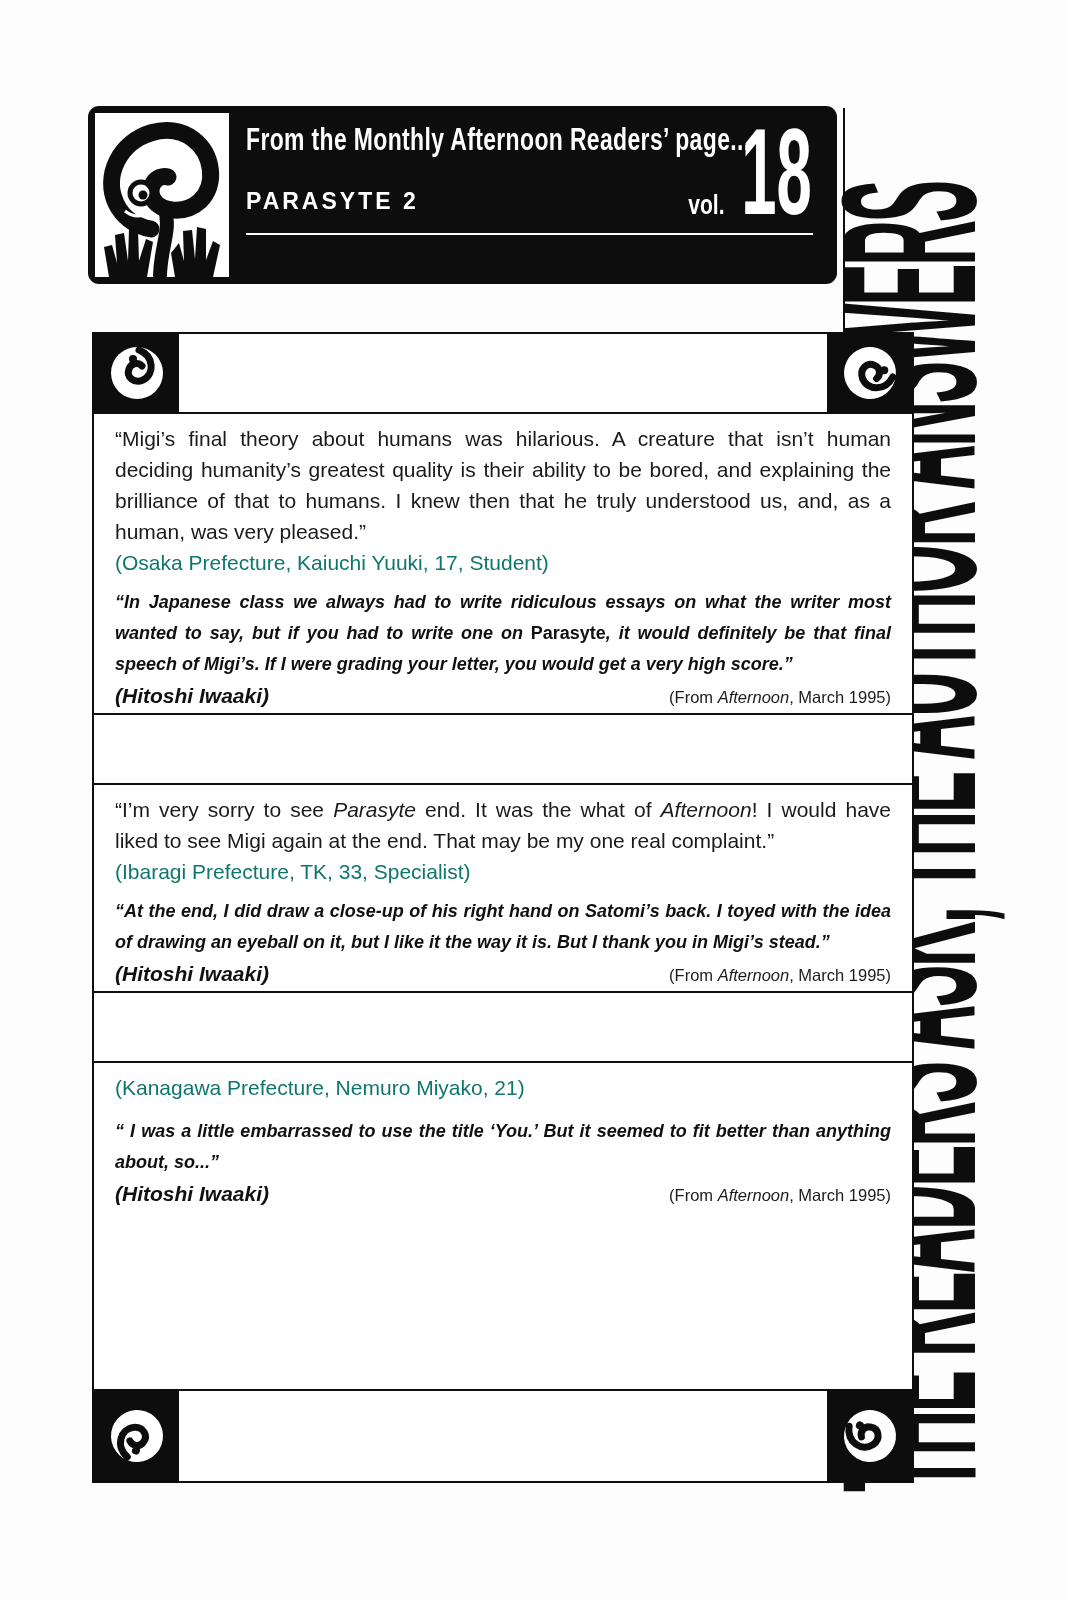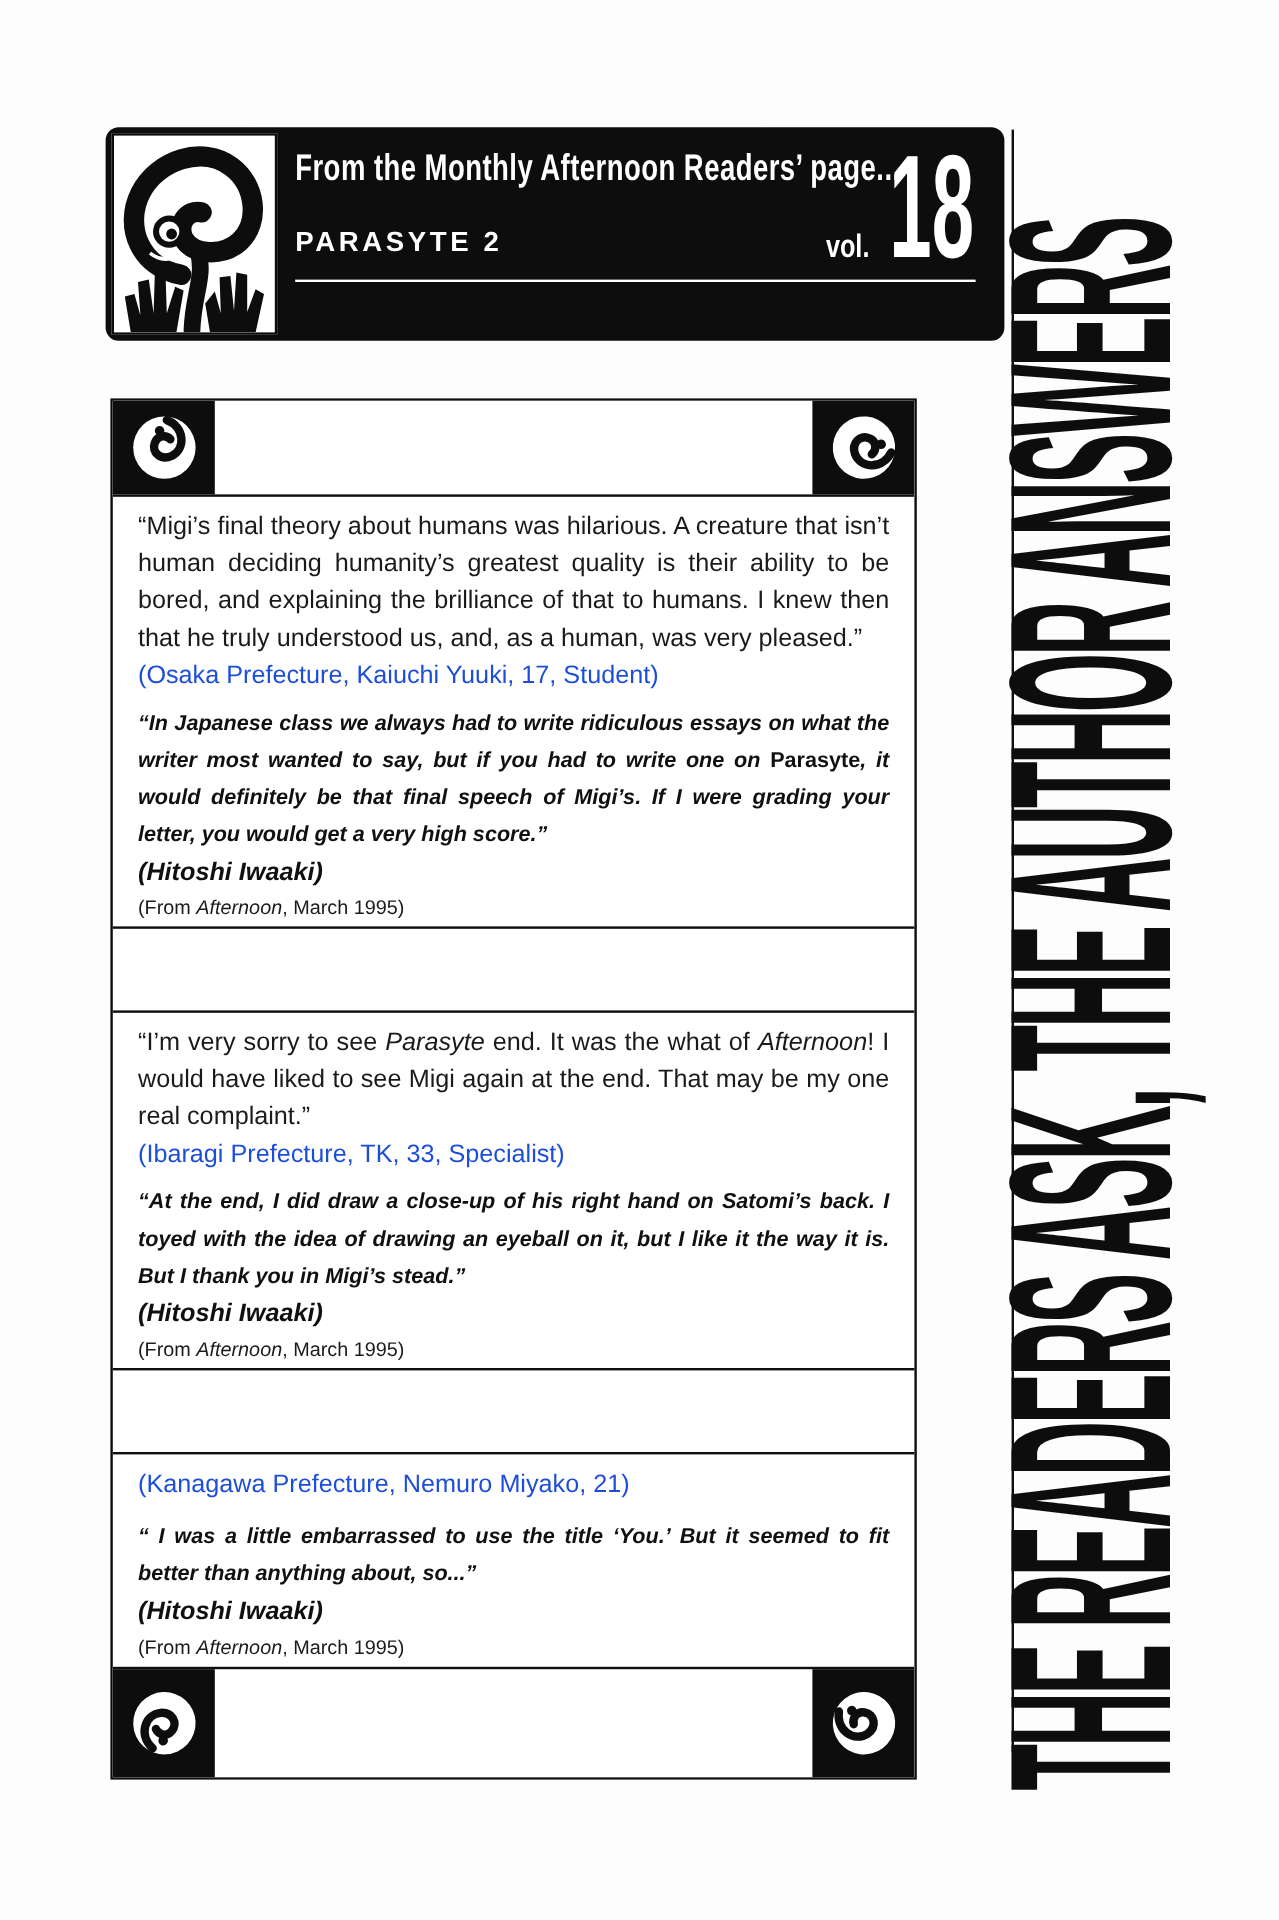--- a/index.html
+++ b/index.html
@@ -20,39 +20,39 @@
   .vol-label{position:absolute;right:112px;top:84px;color:#fff;font-weight:bold;font-size:27px;
              transform:scaleX(0.78);transform-origin:100% 100%;}
 
   
   .v-rule{position:absolute;left:843px;top:108px;width:2px;height:1352px;background:#0d0d0d;}
   .v-title{position:absolute;left:834px;top:1492px;white-space:nowrap;font-weight:bold;
            font-size:192px;line-height:150px;letter-spacing:-7px;color:#0d0d0d;
            transform:rotate(-90deg) scaleX(0.33);transform-origin:0 0;}
 
   
-  .content{position:absolute;left:92px;top:332px;width:672px;height:1151px;background:#fff;
+  .content{position:absolute;left:92px;top:332px;width:822px;height:1151px;background:#fff;
            border:2px solid #0e0e0e;box-sizing:border-box;display:flex;flex-direction:column;}
   .strip{display:flex;justify-content:space-between;background:#fff;flex:0 0 auto;}
   .strip-top{height:78px;border-bottom:2px solid #0e0e0e;}
   .strip-bottom{height:90px;border-top:2px solid #0e0e0e;margin-top:auto;}
   .corner{width:85px;background:#0d0d0d;display:flex;align-items:center;justify-content:center;}
   .corner svg{display:block;}
   .rot90 svg{transform:rotate(95deg);}
   .rot200 svg{transform:rotate(200deg);}
   .rot300 svg{transform:rotate(300deg) scaleX(-1);}
 
   .sec{padding:9px 21px 0 21px;flex:0 1 auto;overflow:hidden;}
   .gap-row{flex:0 0 auto;height:68px;border-top:2px solid #0e0e0e;border-bottom:2px solid #0e0e0e;}
 
   .q{margin:0;font-size:21px;line-height:31px;text-align:justify;color:#1a1a1a;}
-  .q-attr{margin:0;font-size:21px;line-height:31px;color:#1d4ed8;}
+  .q-attr{margin:0;font-size:21px;line-height:31px;color:#0f766e;}
   .a{margin:9px 0 0 0;font-size:18px;line-height:31px;font-weight:bold;font-style:italic;
      text-align:justify;color:#101010;}
-  .a-attr-row{display:flex;justify-content:space-between;align-items:baseline;line-height:31px;flex-direction:column;}
+  .a-attr-row{display:flex;justify-content:space-between;align-items:baseline;line-height:31px;}
   .a-attr{font-size:21px;font-weight:bold;font-style:italic;color:#101010;}
   .src{font-size:16.5px;color:#1b1b1b;}
   .seg-i{font-style:italic;}
   .seg-u{font-style:normal;}
 </style>
 </head>
 <body>
 
 <div class="page">
 

